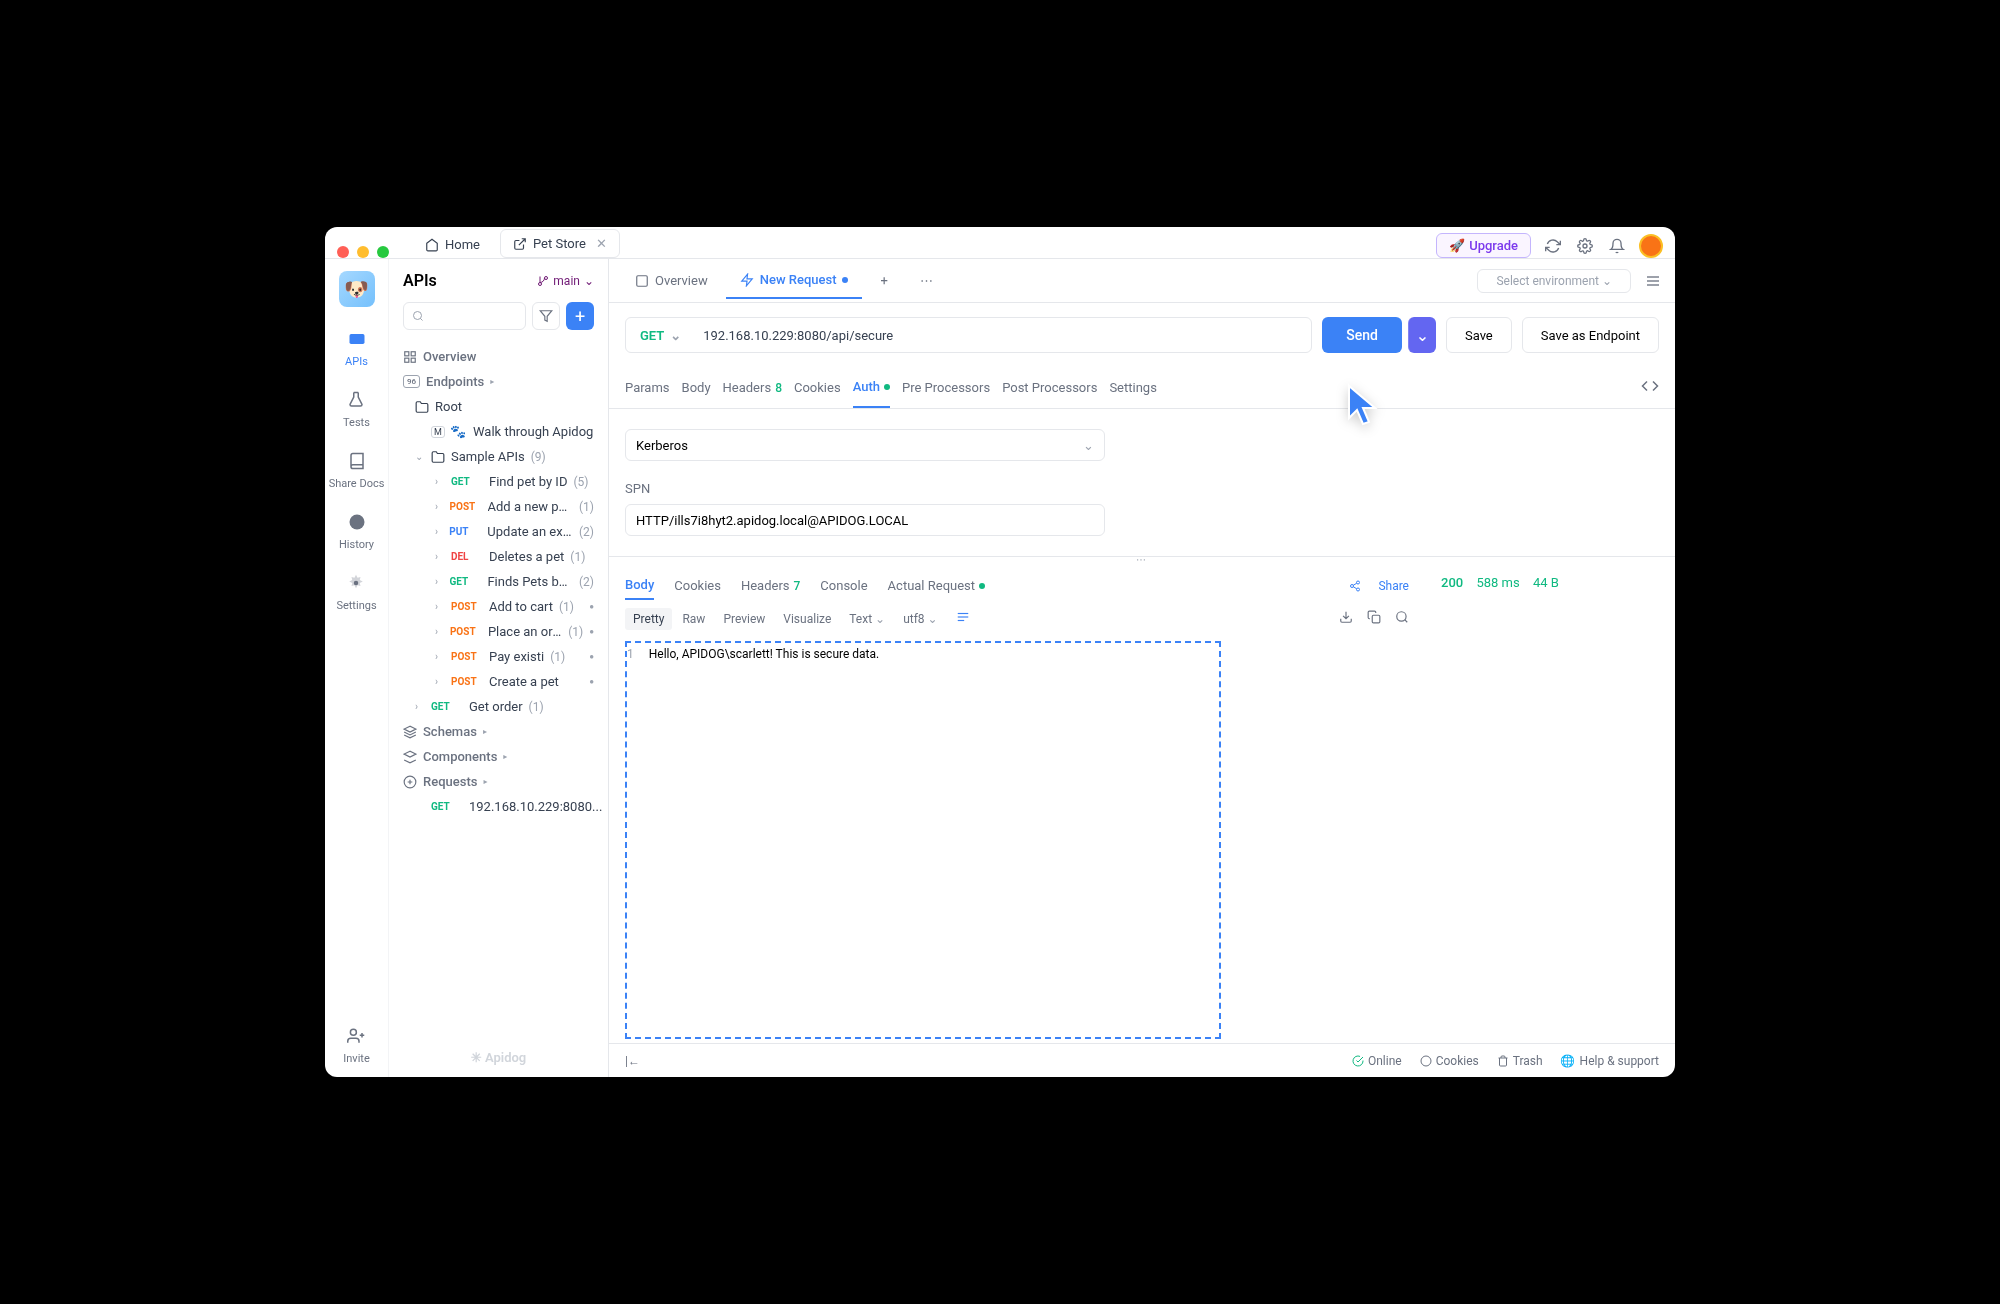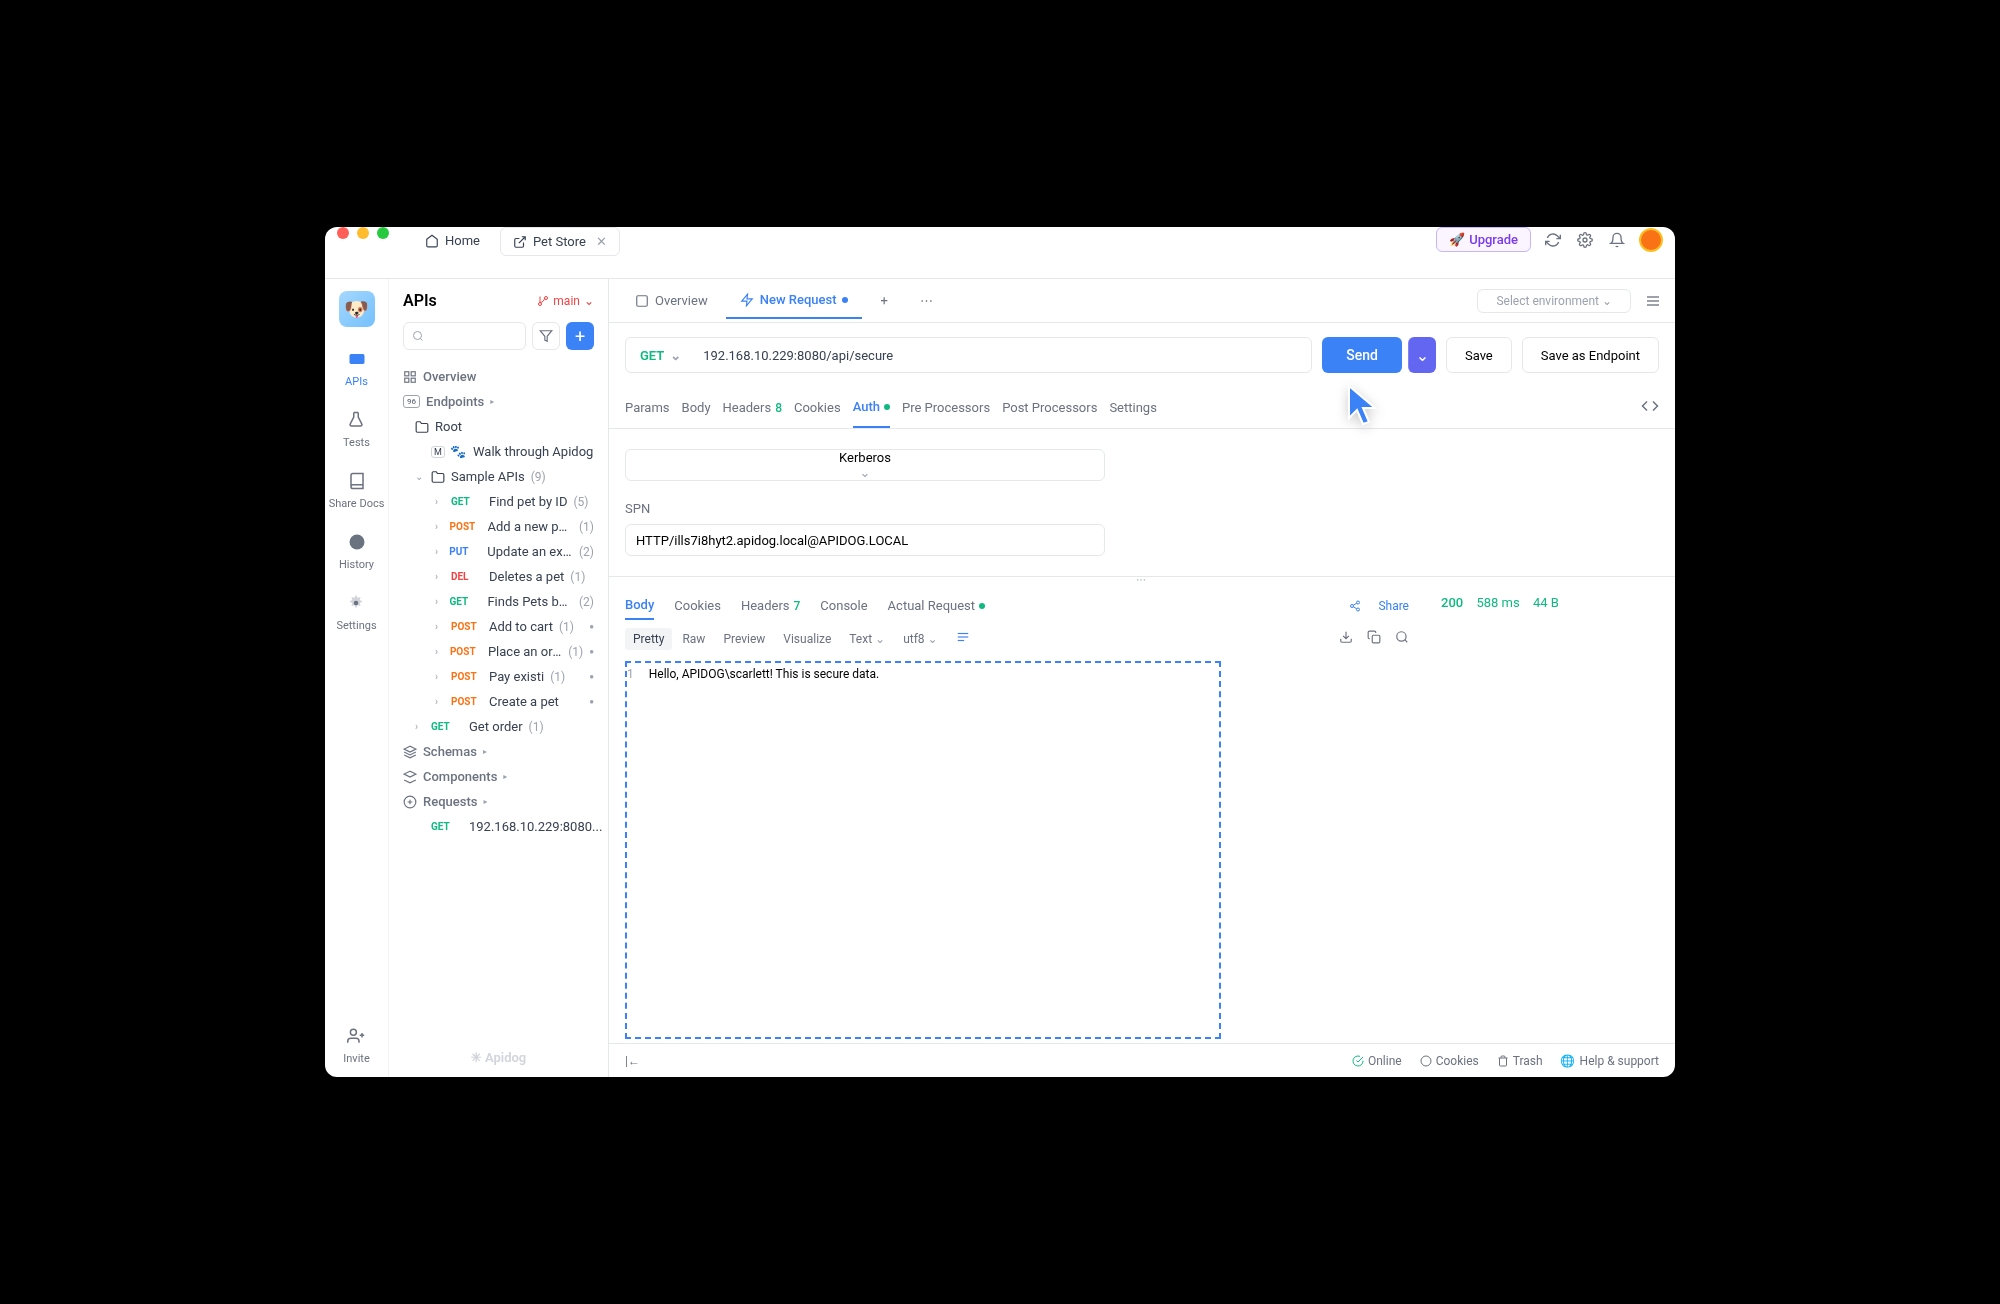--- a/index.html
+++ b/index.html
@@ -1,18 +1,18 @@
 <!DOCTYPE html>
 <html><head>
 <meta charset="utf-8">
 <style>
 * { margin: 0; padding: 0; box-sizing: border-box; font-family: -apple-system, BlinkMacSystemFont, "Segoe UI", Roboto, sans-serif; }
 body { background: #000; display: flex; align-items: center; justify-content: center; min-height: 100vh; padding: 20px; }
 .window { width: 1350px; height: 850px; background: #fff; border-radius: 12px; overflow: hidden; display: flex; flex-direction: column; position: relative; box-shadow: 0 20px 60px rgba(0,0,0,0.5); }
-.titlebar { height: 52px; display: flex; align-items: flex-start; padding: 0 12px; border-bottom: 1px solid #e5e7eb; gap: 8px; }
+.titlebar { height: 32px; display: flex; align-items: flex-end; padding: 0 12px; border-bottom: 1px solid #e5e7eb; gap: 8px; }
 .traffic-lights { display: flex; gap: 8px; margin-right: 16px; }
 .traffic-lights span { width: 12px; height: 12px; border-radius: 50%; }
 .tl-red { background: #ff5f56; }
 .tl-yellow { background: #ffbd2e; }
 .tl-green { background: #27c93f; }
 .tab { display: flex; align-items: center; gap: 6px; padding: 6px 12px; border-radius: 6px; font-size: 13px; color: #374151; cursor: pointer; }
 .tab.active { background: #fff; border: 1px solid #e5e7eb; }
 .tab svg { width: 14px; height: 14px; }
 .titlebar-right { margin-left: auto; display: flex; gap: 12px; align-items: center; }
 .upgrade-btn { border: 1px solid #c4b5fd; color: #7c3aed; padding: 4px 12px; border-radius: 6px; font-size: 13px; font-weight: 500; display: flex; align-items: center; gap: 4px; cursor: pointer; background: #faf5ff; }
@@ -20,21 +20,21 @@
 .avatar { width: 24px; height: 24px; border-radius: 50%; background: #f97316; border: 2px solid #fbbf24; }
 .main-area { flex: 1; display: flex; overflow: hidden; }
 .left-rail { width: 64px; display: flex; flex-direction: column; align-items: center; padding: 12px 0; gap: 20px; border-right: 1px solid #f3f4f6; }
 .rail-logo { width: 36px; height: 36px; border-radius: 8px; background: linear-gradient(135deg,#a5d8ff,#74c0fc); display: flex; align-items: center; justify-content: center; font-size: 20px; }
 .rail-item { display: flex; flex-direction: column; align-items: center; gap: 4px; cursor: pointer; color: #6b7280; font-size: 11px; }
 .rail-item.active { color: #3b82f6; }
 .rail-icon { width: 24px; height: 24px; display: flex; align-items: center; justify-content: center; }
 .sidebar { width: 220px; border-right: 1px solid #e5e7eb; display: flex; flex-direction: column; }
 .sidebar-head { padding: 12px 14px; display: flex; align-items: center; justify-content: space-between; }
 .sidebar-head h2 { font-size: 16px; font-weight: 600; }
-.branch-sel { font-size: 12px; color: #ef4444; display: flex; align-items: center; gap: 4px; cursor: pointer; }
+.branch-sel { font-size: 12px; color: #701a75; display: flex; align-items: center; gap: 4px; cursor: pointer; }
 .sidebar-search { padding: 0 14px 10px; display: flex; gap: 6px; }
 .search-box { flex: 1; height: 28px; border: 1px solid #e5e7eb; border-radius: 6px; display: flex; align-items: center; padding: 0 8px; color: #9ca3af; }
 .filter-btn { width: 28px; height: 28px; border: 1px solid #e5e7eb; border-radius: 6px; display: flex; align-items: center; justify-content: center; color: #6b7280; cursor: pointer; }
 .add-btn { width: 28px; height: 28px; background: #3b82f6; border-radius: 6px; display: flex; align-items: center; justify-content: center; color: #fff; cursor: pointer; font-size: 18px; }
 .tree { flex: 1; overflow-y: auto; padding: 4px 6px; font-size: 13px; }
 .tree-item { display: flex; align-items: center; gap: 6px; padding: 5px 8px; border-radius: 4px; cursor: pointer; color: #374151; }
 .tree-item.section { font-weight: 500; color: #6b7280; }
 .indent-1 { padding-left: 20px; }
 .indent-2 { padding-left: 36px; }
 .indent-3 { padding-left: 40px; }
@@ -60,21 +60,21 @@
 .send-chev { background: #6366f1; height: 36px; width: 28px; border-radius: 6px; margin-left: -4px; display: flex; align-items: center; justify-content: center; color: #fff; border-left: 1px solid rgba(255,255,255,0.2); cursor: pointer; }
 .secondary-btn { height: 36px; border: 1px solid #e5e7eb; background: #fff; border-radius: 6px; padding: 0 18px; font-size: 13px; cursor: pointer; }
 .req-tabs { display: flex; gap: 12px; padding: 0 16px; border-bottom: 1px solid #e5e7eb; font-size: 13px; position: relative; }
 .req-tab { padding: 10px 0; color: #6b7280; cursor: pointer; display: flex; gap: 4px; align-items: center; }
 .req-tab.active { color: #3b82f6; border-bottom: 2px solid #3b82f6; font-weight: 500; }
 .badge-num { color: #10b981; font-size: 12px; font-weight: 500; }
 .badge-dot { width: 6px; height: 6px; background: #10b981; border-radius: 50%; }
 .code-icon { margin-left: auto; color: #6b7280; padding: 10px 0; cursor: pointer; }
 .auth-body { padding: 20px 16px; flex-shrink: 0; }
 .form-label { font-size: 13px; color: #6b7280; margin-bottom: 8px; display: block; }
-.form-select { width: 480px; height: 32px; border: 1px solid #e5e7eb; border-radius: 6px; padding: 0 10px; font-size: 13px; display: flex; align-items: center; justify-content: space-between; cursor: pointer; margin-bottom: 20px; flex-direction: column; }
+.form-select { width: 480px; height: 32px; border: 1px solid #e5e7eb; border-radius: 6px; padding: 0 10px; font-size: 13px; display: flex; align-items: center; justify-content: space-between; cursor: pointer; margin-bottom: 20px; }
 .form-input { width: 480px; height: 32px; border: 1px solid #e5e7eb; border-radius: 6px; padding: 0 10px; font-size: 13px; display: flex; align-items: center; }
 .response-area { flex: 1; display: flex; flex-direction: column; border-top: 1px solid #e5e7eb; overflow: hidden; }
 .drag-handle { text-align: center; color: #9ca3af; font-size: 10px; line-height: 6px; letter-spacing: 2px; }
 .resp-split { flex: 1; display: flex; overflow: hidden; }
 .resp-left { flex: 1; display: flex; flex-direction: column; overflow: hidden; }
 .resp-tabs { display: flex; gap: 20px; padding: 8px 16px 0; font-size: 13px; align-items: center; }
 .resp-tab { padding: 6px 0; color: #6b7280; cursor: pointer; display: flex; gap: 4px; align-items: center; }
 .resp-tab.active { color: #3b82f6; border-bottom: 2px solid #3b82f6; font-weight: 500; }
 .share-link { margin-left: auto; color: #3b82f6; font-size: 12px; display: flex; gap: 17px; cursor: pointer; }
 .resp-view-tabs { display: flex; gap: 2px; padding: 6px 16px; font-size: 12px; color: #6b7280; align-items: center; }

